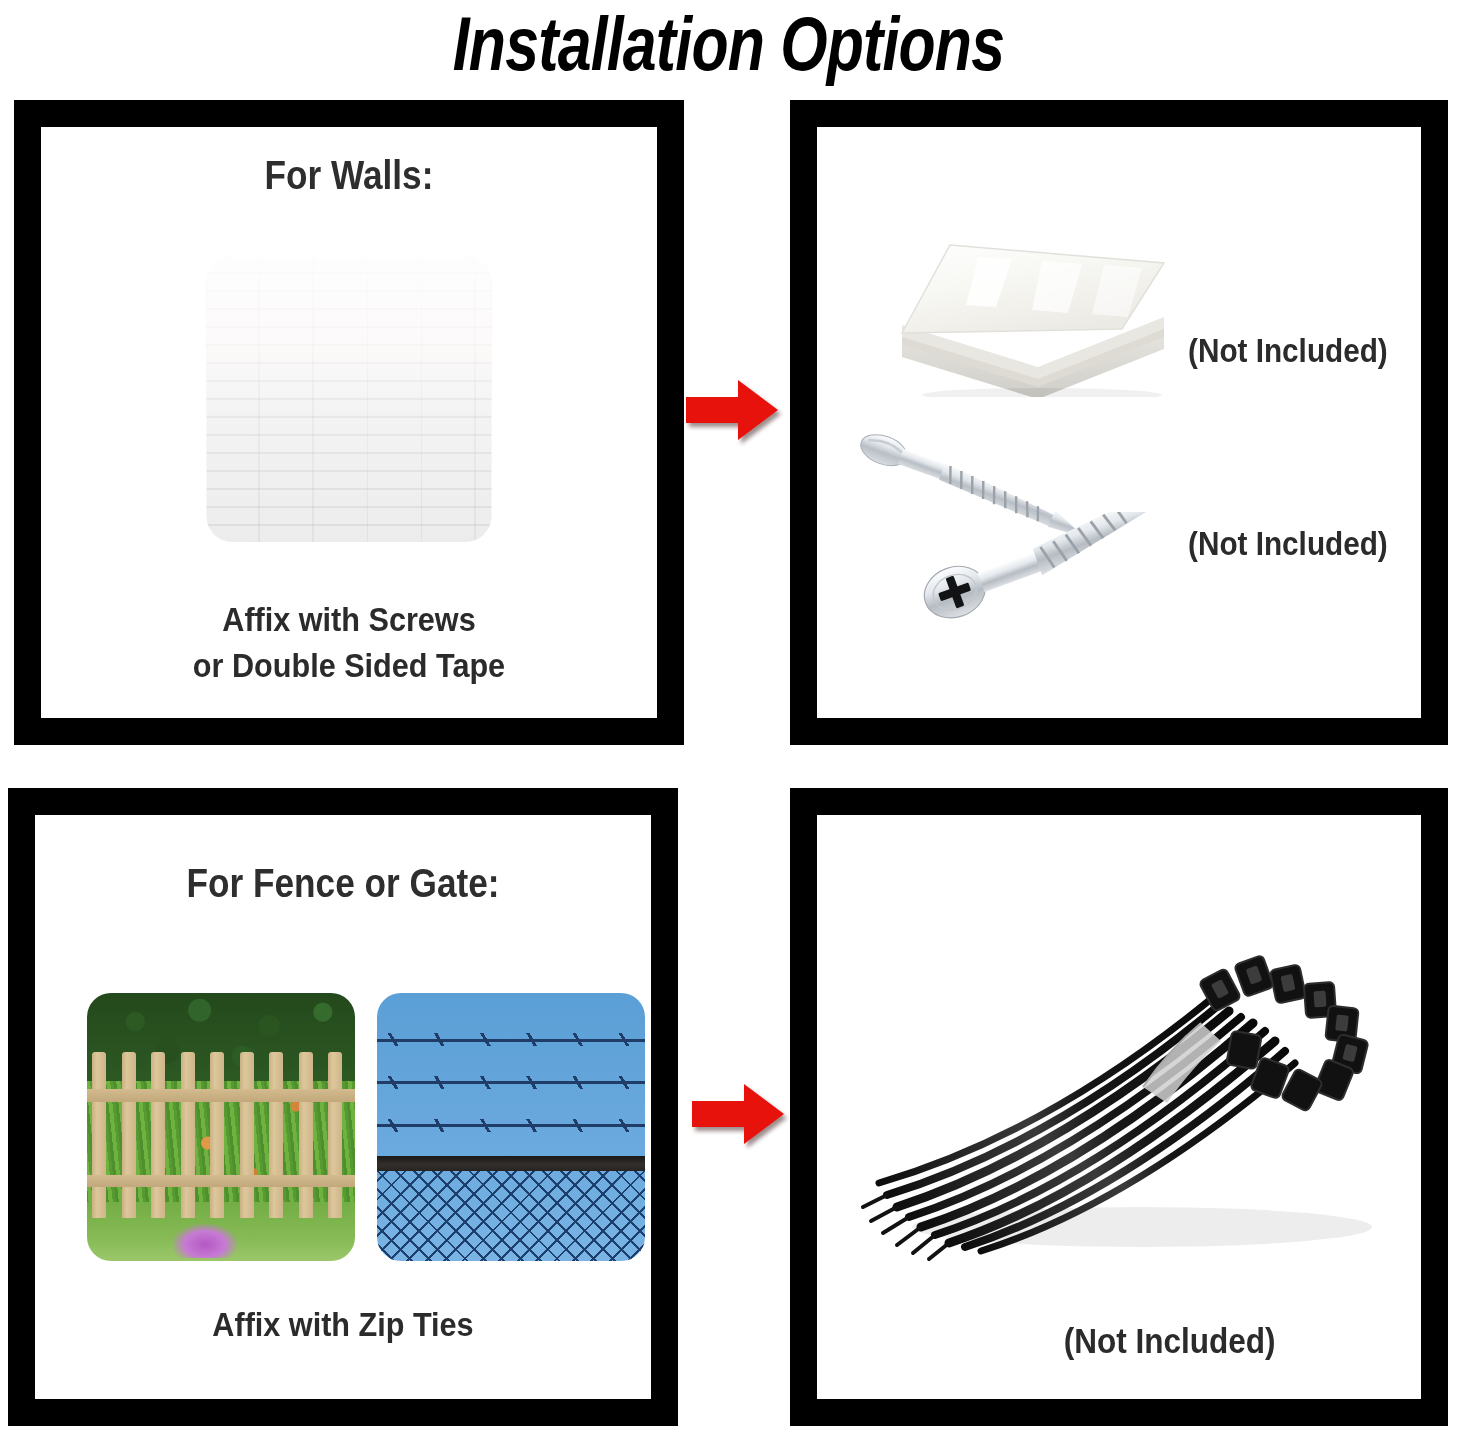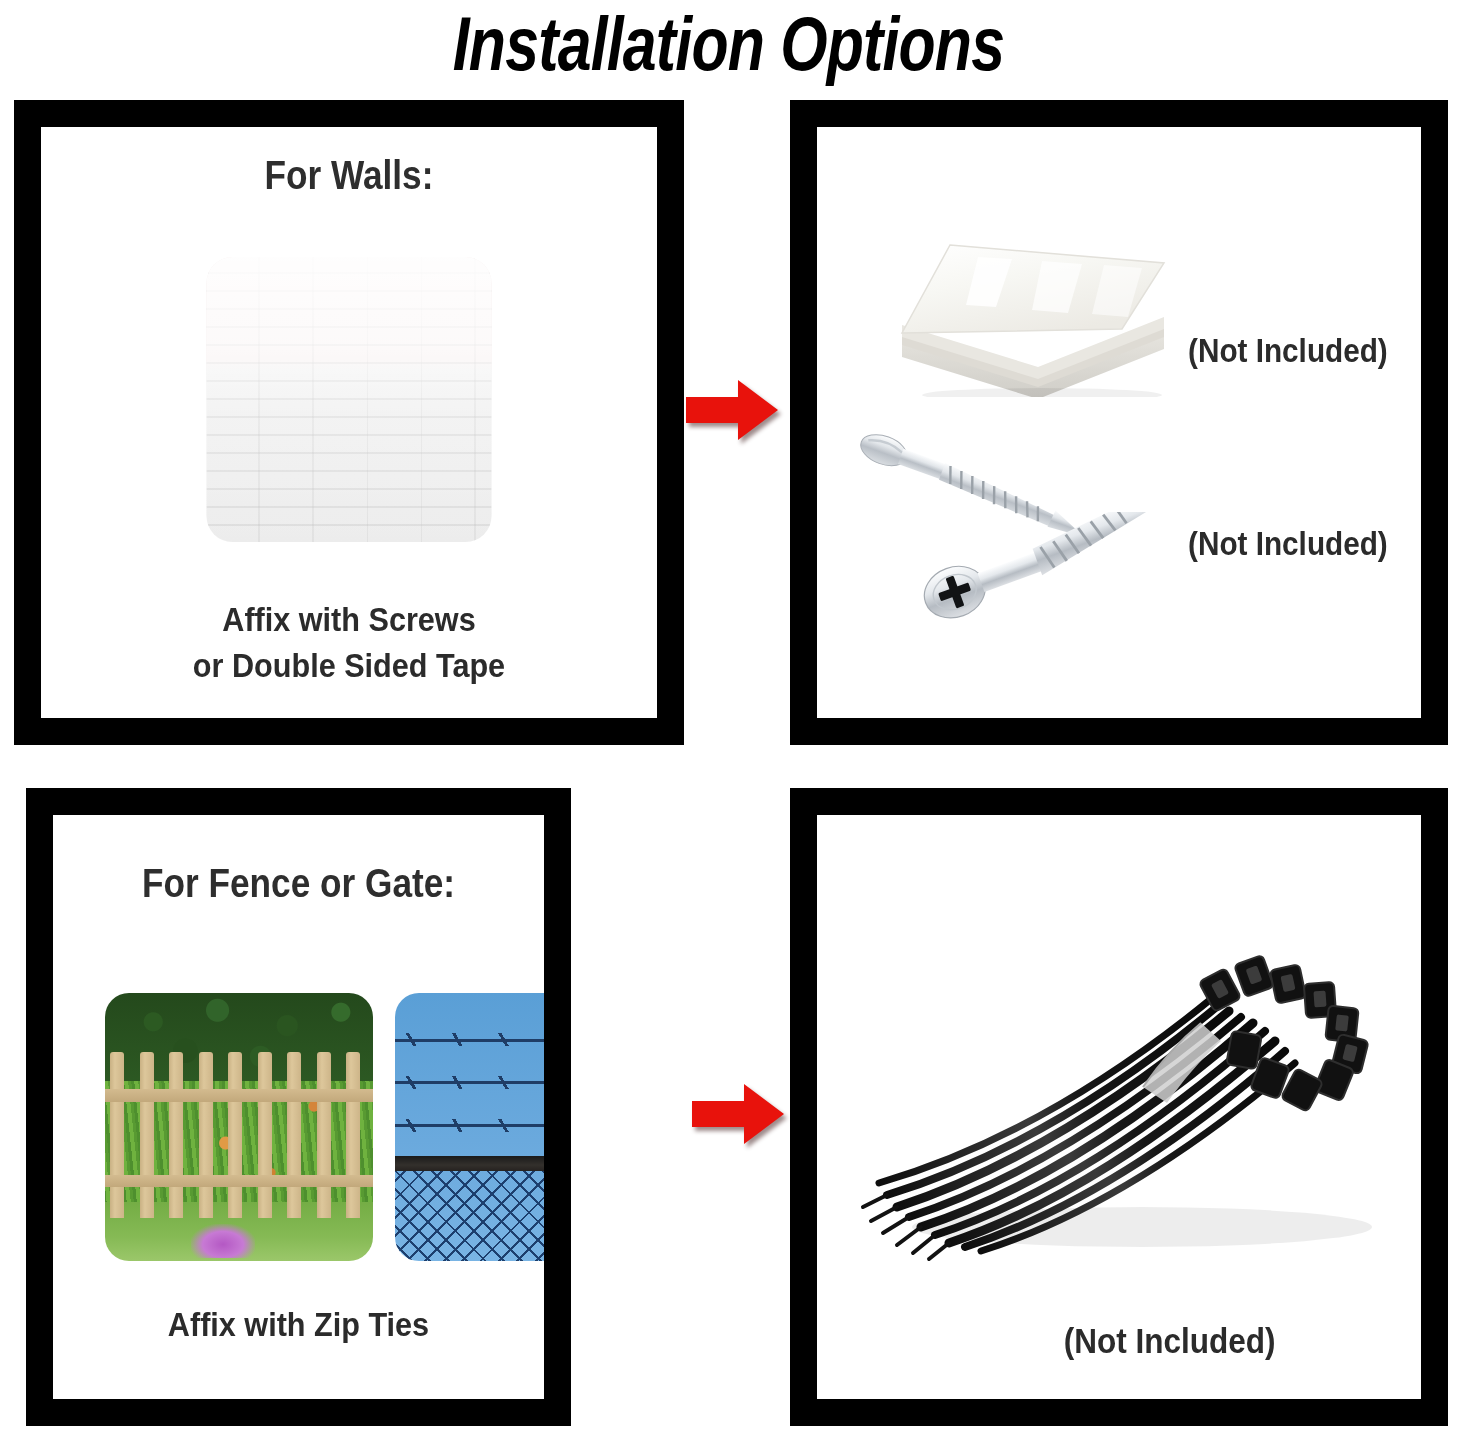--- a/index.html
+++ b/index.html
@@ -41,21 +41,21 @@
   .panel-inner {
     width: 100%;
     height: 100%;
     background: #ffffff;
     position: relative;
     overflow: hidden;
   }
 
   #panel-walls        { left: 14px;  top: 100px; width: 670px; height: 645px; }
   #panel-wall-hw      { left: 790px; top: 100px; width: 658px; height: 645px; }
-  #panel-fence        { left: 26px;  top: 788px; width: 545px; height: 638px; }
+  #panel-fence        { left: 8px;  top: 788px; width: 670px; height: 638px; }
   #panel-fence-hw     { left: 790px; top: 788px; width: 658px; height: 638px; }
 
   .panel-heading {
     position: absolute;
     top: 26px;
     left: 0;
     width: 100%;
     text-align: center;
     font-size: 40px;
     font-weight: bold;

